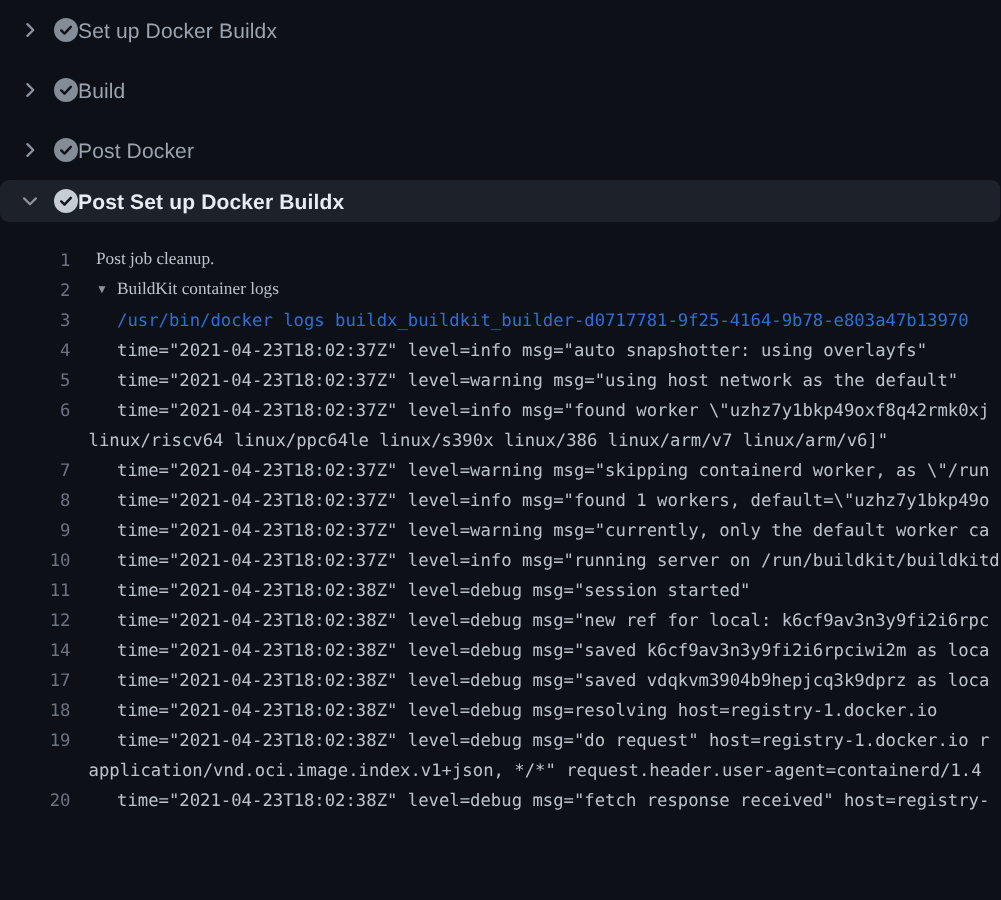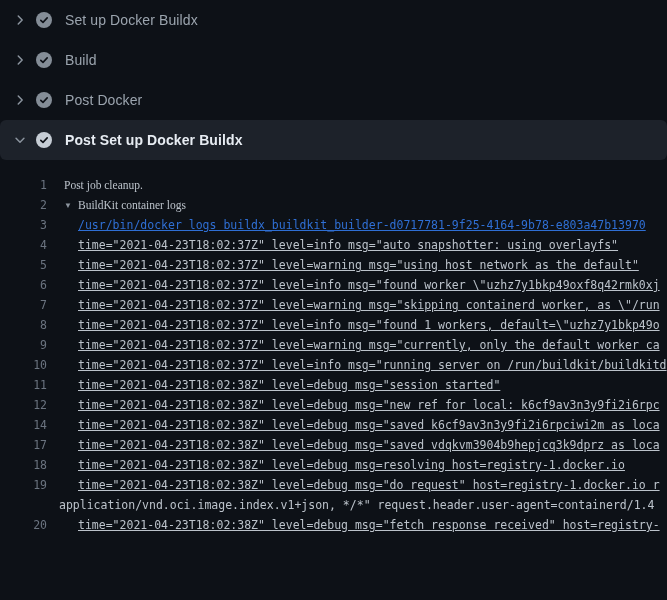--- a/index.html
+++ b/index.html
@@ -14,40 +14,40 @@
     cursor:pointer;box-sizing:border-box;
   }
   .step .chev{
     width:16px;height:16px;display:flex;align-items:center;justify-content:center;
     color:#8b949e;margin-right:8px;flex-shrink:0;
   }
   .step .check{
     width:16px;height:16px;color:#848d97;flex-shrink:0;display:flex;align-items:center;
   }
   .step .label{
-    margin-left:13px;font-size:14px;color:#9ba4ae;font-weight:500;
+    font-size:14px;color:#9ba4ae;font-weight:500;
     letter-spacing:.1px;
   }
-  .step.expanded{height:40px;background:#1d222a;border-radius:6px;}
+  .step.expanded{height:28px;background:#1d222a;border-radius:6px;}
   .step.expanded .label{color:#e7ecf2;font-weight:600;}
   .step.expanded .check{color:#c6cdd5;}
 
   .log-panel{
     font-family:"DejaVu Sans Mono",monospace;
     font-size:11.5px;line-height:20px;
     padding-top:15px;color:#bcc3cb;
   }
   .log-row{display:flex;height:20px;white-space:pre;}
   .num{
     width:47px;text-align:right;color:#6b7480;flex-shrink:0;cursor:pointer;
     user-select:none;
   }
   .txt{overflow:hidden;flex:1;}
   .i-base .txt{padding-left:17px;font-family:Liberation Serif, serif;}
-  .i-group .txt{padding-left:31px;text-decoration:underline;}
+  .i-group .txt{padding-left:31px;}
   .i-wrap .txt{padding-left:12px;}
   .command{color:#2f6fd4;}
   .tri{
     color:#8b949e;font-size:8px;display:inline-block;width:14px;
     vertical-align:middle;
   }
 </style>
 </head>
 <body>
 
@@ -109,20 +109,21 @@
       <span class="label">Post Set up Docker Buildx</span>
     </div>
   </div>
 <div class="log-panel">
     <div class="log-row i-base"><span class="num">1</span><span class="txt">Post job cleanup.</span></div>
     <div class="log-row i-base"><span class="num">2</span><span class="txt"><span class="tri">▼</span><span>BuildKit container logs</span></span></div>
     <div class="log-row i-group"><span class="num">3</span><span class="txt command">/usr/bin/docker logs buildx_buildkit_builder-d0717781-9f25-4164-9b78-e803a47b13970</span></div>
     <div class="log-row i-group"><span class="num">4</span><span class="txt">time="2021-04-23T18:02:37Z" level=info msg="auto snapshotter: using overlayfs"</span></div>
     <div class="log-row i-group"><span class="num">5</span><span class="txt">time="2021-04-23T18:02:37Z" level=warning msg="using host network as the default"</span></div>
     <div class="log-row i-group"><span class="num">6</span><span class="txt">time="2021-04-23T18:02:37Z" level=info msg="found worker \"uzhz7y1bkp49oxf8q42rmk0xj</span></div>
+    <div class="log-row i-wrap"><span class="num"></span><span class="txt">linux/riscv64 linux/ppc64le linux/s390x linux/386 linux/arm/v7 linux/arm/v6]"</span></div>
     <div class="log-row i-group"><span class="num">7</span><span class="txt">time="2021-04-23T18:02:37Z" level=warning msg="skipping containerd worker, as \"/run</span></div>
     <div class="log-row i-group"><span class="num">8</span><span class="txt">time="2021-04-23T18:02:37Z" level=info msg="found 1 workers, default=\"uzhz7y1bkp49o</span></div>
     <div class="log-row i-group"><span class="num">9</span><span class="txt">time="2021-04-23T18:02:37Z" level=warning msg="currently, only the default worker ca</span></div>
     <div class="log-row i-group"><span class="num">10</span><span class="txt">time="2021-04-23T18:02:37Z" level=info msg="running server on /run/buildkit/buildkitd</span></div>
     <div class="log-row i-group"><span class="num">11</span><span class="txt">time="2021-04-23T18:02:38Z" level=debug msg="session started"</span></div>
     <div class="log-row i-group"><span class="num">12</span><span class="txt">time="2021-04-23T18:02:38Z" level=debug msg="new ref for local: k6cf9av3n3y9fi2i6rpc</span></div>
     <div class="log-row i-group"><span class="num">14</span><span class="txt">time="2021-04-23T18:02:38Z" level=debug msg="saved k6cf9av3n3y9fi2i6rpciwi2m as loca</span></div>
     <div class="log-row i-group"><span class="num">17</span><span class="txt">time="2021-04-23T18:02:38Z" level=debug msg="saved vdqkvm3904b9hepjcq3k9dprz as loca</span></div>
     <div class="log-row i-group"><span class="num">18</span><span class="txt">time="2021-04-23T18:02:38Z" level=debug msg=resolving host=registry-1.docker.io</span></div>
     <div class="log-row i-group"><span class="num">19</span><span class="txt">time="2021-04-23T18:02:38Z" level=debug msg="do request" host=registry-1.docker.io r</span></div>

